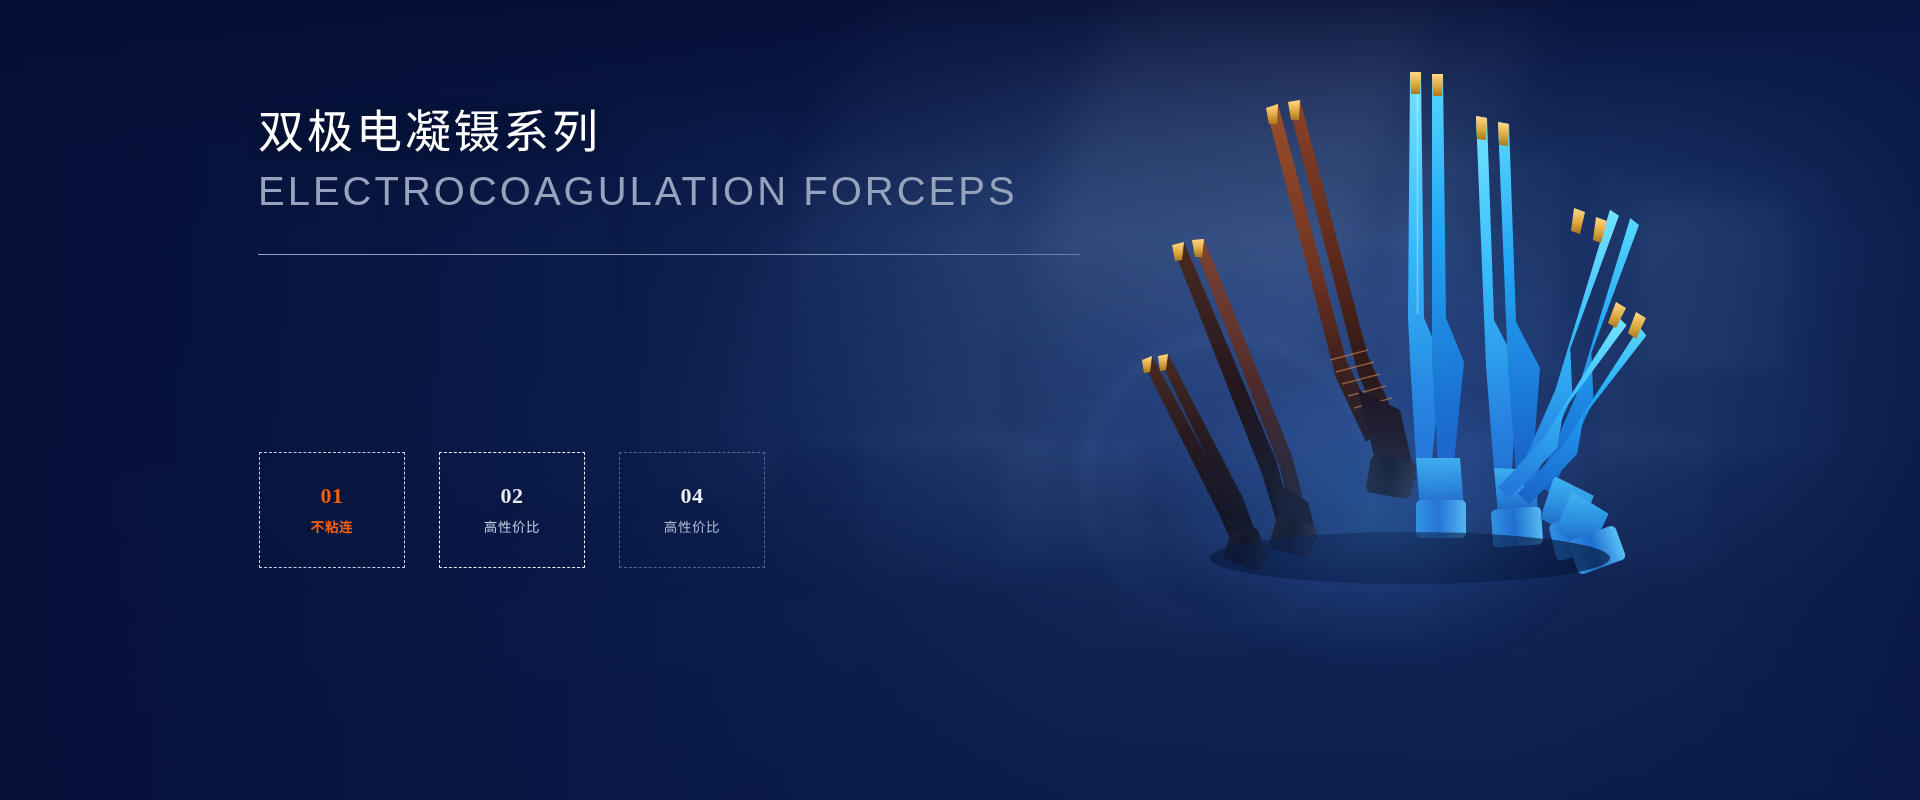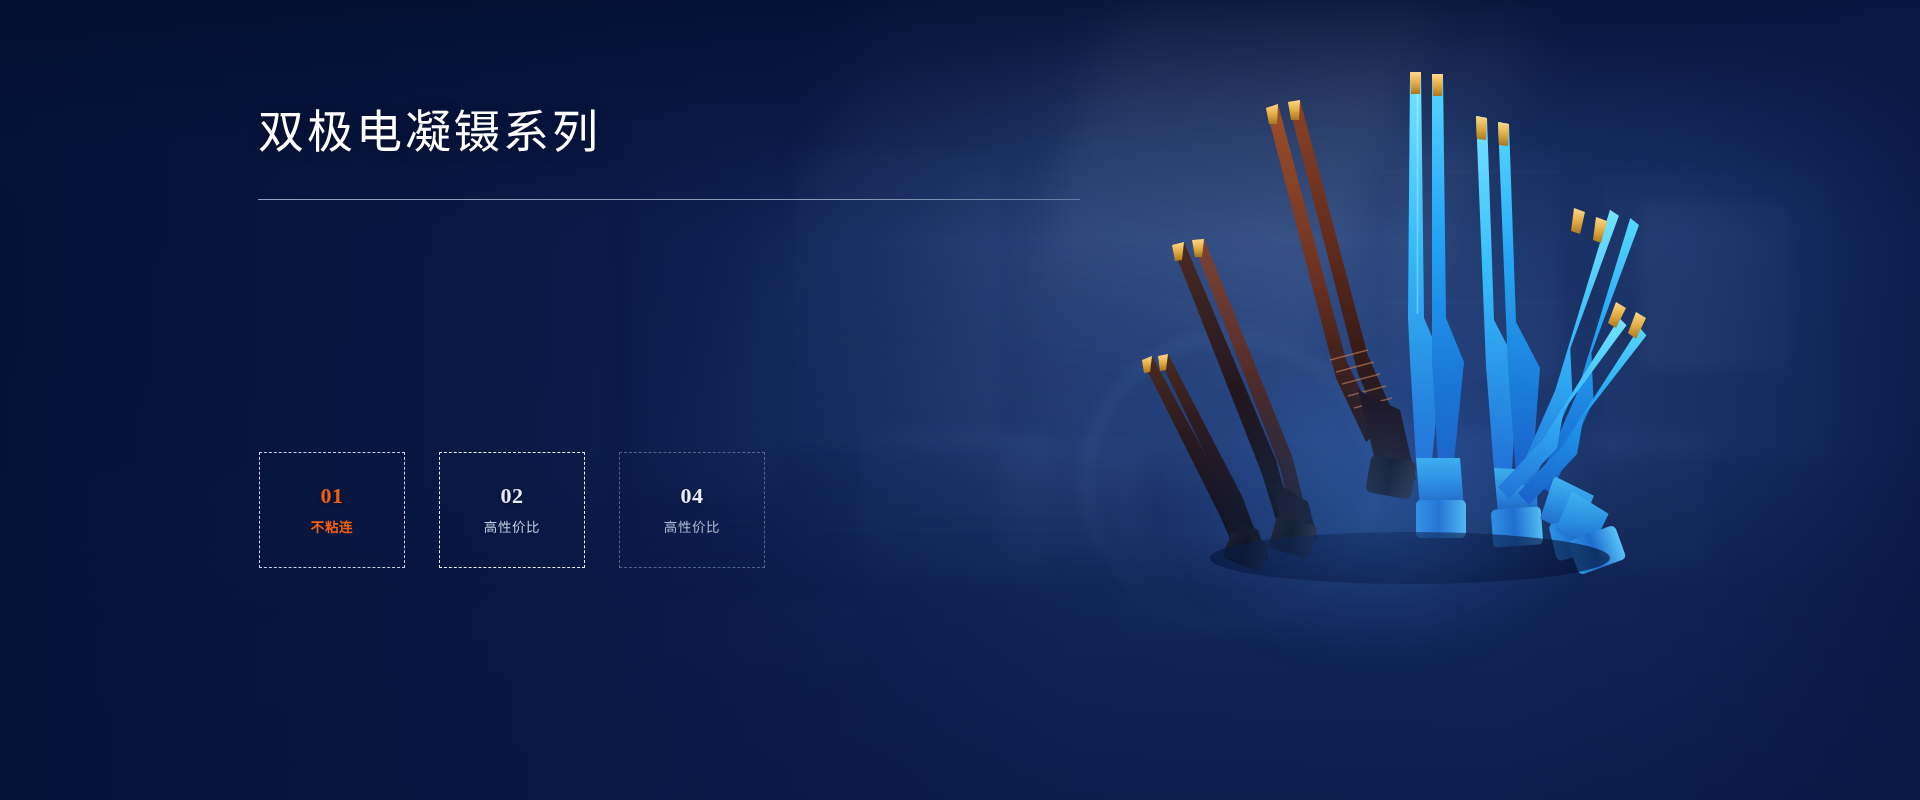--- a/index.html
+++ b/index.html
@@ -347,20 +347,21 @@
         <path d="M536,242 L546,248 L536,268 L528,263 Z" fill="url(#gGold)"></path>
         <path d="M556,252 L566,258 L556,279 L548,273 Z" fill="url(#gGold)"></path>
       </g>
 
       <ellipse cx="330" cy="498" rx="200" ry="26" fill="rgba(6,18,54,0.65)"></ellipse>
     </svg>
   </div>
 
   <div class="copy">
     <h1 class="title-cn">双极电凝镊系列</h1>
+    <div class="title-en">ELECTROCOAGULATION FORCEPS</div>
     <div class="rule"></div>
   </div>
 
   <div class="features">
 
     <div class="feature is-accent">
       <div class="num">01</div>
       <div class="lbl">不粘连</div>
     </div>
 

